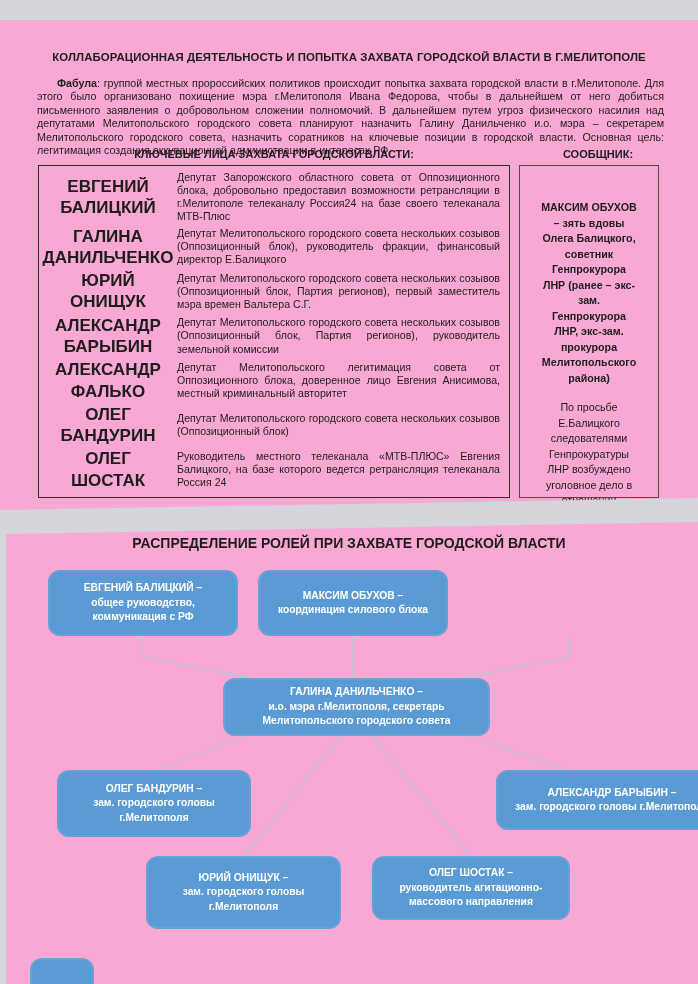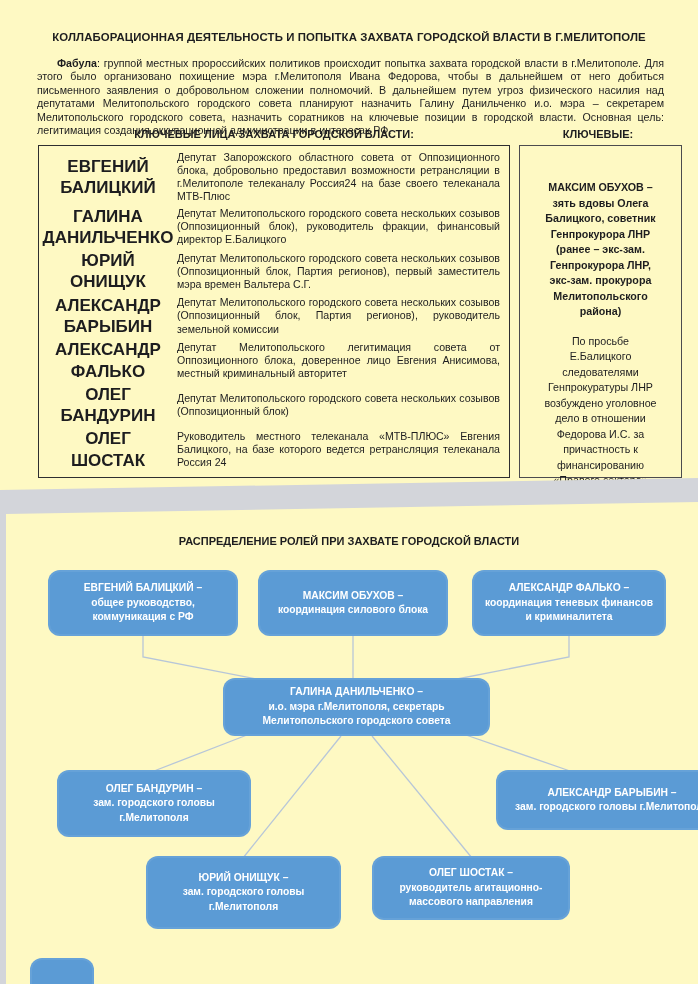--- a/index.html
+++ b/index.html
@@ -8,21 +8,22 @@
     position: relative;
     width: 698px; height: 984px;
     overflow: hidden;
     background: #d3d5da;
     font-family: "Liberation Sans", sans-serif;
     color: #1d1d1f;
     margin: 0 auto;
   }
   .page {
     position: absolute;
-    background: #fef9c3;
+    background: #f9a8d4;
+    margin-top: 20px;
   }
   .page1 {
     left: 0; top: 0; width: 698px; height: 492px;
     clip-path: polygon(0 0, 100% 0, 100% 478px, 0 490px);
   }
   .page2 {
     left: 6px; top: 498px; width: 692px; height: 486px;
     clip-path: polygon(0 16px, 100% 4px, 100% 100%, 0 100%);
   }
   .doc-title {
@@ -52,30 +53,30 @@
   .person-name {
     width: 138px; flex: none; text-align: center;
     font-weight: bold; font-size: 17px; line-height: 1.25;
     white-space: pre-line;
   }
   .person-desc {
     flex: 1; font-size: 10.6px; line-height: 1.24;
     text-align: justify; padding-right: 9px;
   }
   .accomplice-box {
-    position: absolute; left: 519px; top: 145px; width: 163px; height: 333px;
+    position: absolute; left: 519px; top: 145px; width: 140px; height: 333px;
     border: 1px solid #4c4c4e;
     padding: 34px 21px 20px 21px;
     text-align: center;
   }
   .acc-title { font-weight: bold; font-size: 10.7px; line-height: 1.45; }
   .acc-note  { margin-top: 14px; font-size: 10.7px; line-height: 1.45; }
   .diagram-title {
     position: absolute; left: 0; top: 535px; width: 698px;
-    text-align: center; font-weight: bold; font-size: 11px;
+    text-align: center; font-weight: bold; font-size: 14px;
   }
   .connectors { position: absolute; left: 0; top: 0; width: 698px; height: 984px; }
   .node {
     position: absolute;
     background: #5b9bd5;
     border-radius: 12px;
     color: #ffffff; font-weight: bold; font-size: 10.3px; line-height: 1.4;
     text-align: center;
     display: flex; flex-direction: column; justify-content: center;
     padding: 4px 10px;
@@ -91,21 +92,21 @@
 
   <div class="page page1">
 
     <div class="doc-title">КОЛЛАБОРАЦИОННАЯ ДЕЯТЕЛЬНОСТЬ И ПОПЫТКА ЗАХВАТА ГОРОДСКОЙ ВЛАСТИ В Г.МЕЛИТОПОЛЕ</div>
 
     <div class="fabula">
       <span class="lbl">Фабула</span><span>: группой местных пророссийских политиков происходит попытка захвата городской власти в г.Мелитополе. Для этого было организовано похищение мэра г.Мелитополя Ивана Федорова, чтобы в дальнейшем от него добиться письменного заявления о добровольном сложении полномочий. В дальнейшем путем угроз физического насилия над депутатами Мелитопольского городского совета планируют назначить Галину Данильченко и.о. мэра – секретарем Мелитопольского городского совета, назначить соратников на ключевые позиции в городской власти. Основная цель: легитимация создания оккупационной администрации в интересах РФ.</span>
     </div>
 
     <div class="col-header left">КЛЮЧЕВЫЕ ЛИЦА ЗАХВАТА ГОРОДСКОЙ ВЛАСТИ:</div>
-    <div class="col-header right">КЛЮЧЕВЫЕ:</div>
+    <div class="col-header right">СООБЩНИК:</div>
 
     <div class="persons-table">
       <div class="person-row">
         <div class="person-name">ЕВГЕНИЙ
 БАЛИЦКИЙ</div>
         <div class="person-desc">Депутат Запорожского областного совета от Оппозиционного блока, добровольно предоставил возможности ретрансляции в г.Мелитополе телеканалу Россия24 на базе своего телеканала МТВ-Плюс</div>
       </div>
       <div class="person-row">
         <div class="person-name">ГАЛИНА
 ДАНИЛЬЧЕНКО</div>
@@ -161,24 +162,20 @@
   <div class="node" style="left:48px; top:570px; width:190px; height:66px">
     <span class="node-name">ЕВГЕНИЙ БАЛИЦКИЙ –</span>
     <span class="node-role">общее руководство, коммуникация с РФ</span>
   </div>
 
   <div class="node" style="left:258px; top:570px; width:190px; height:66px">
     <span class="node-name">МАКСИМ ОБУХОВ –</span>
     <span class="node-role">координация силового блока</span>
   </div>
 
-  <div class="node" style="left:472px; top:570px; width:194px; height:66px">
-    <span class="node-name">АЛЕКСАНДР ФАЛЬКО –</span>
-    <span class="node-role">координация теневых финансов и криминалитета</span>
-  </div>
 
   <div class="node" style="left:223px; top:678px; width:267px; height:58px">
     <span class="node-name">ГАЛИНА ДАНИЛЬЧЕНКО –</span>
     <span class="node-role">и.о. мэра г.Мелитополя, секретарь Мелитопольского городского совета</span>
   </div>
 
   <div class="node" style="left:57px; top:770px; width:194px; height:67px">
     <span class="node-name">ОЛЕГ БАНДУРИН –</span>
     <span class="node-role">зам. городского головы г.Мелитополя</span>
   </div>

